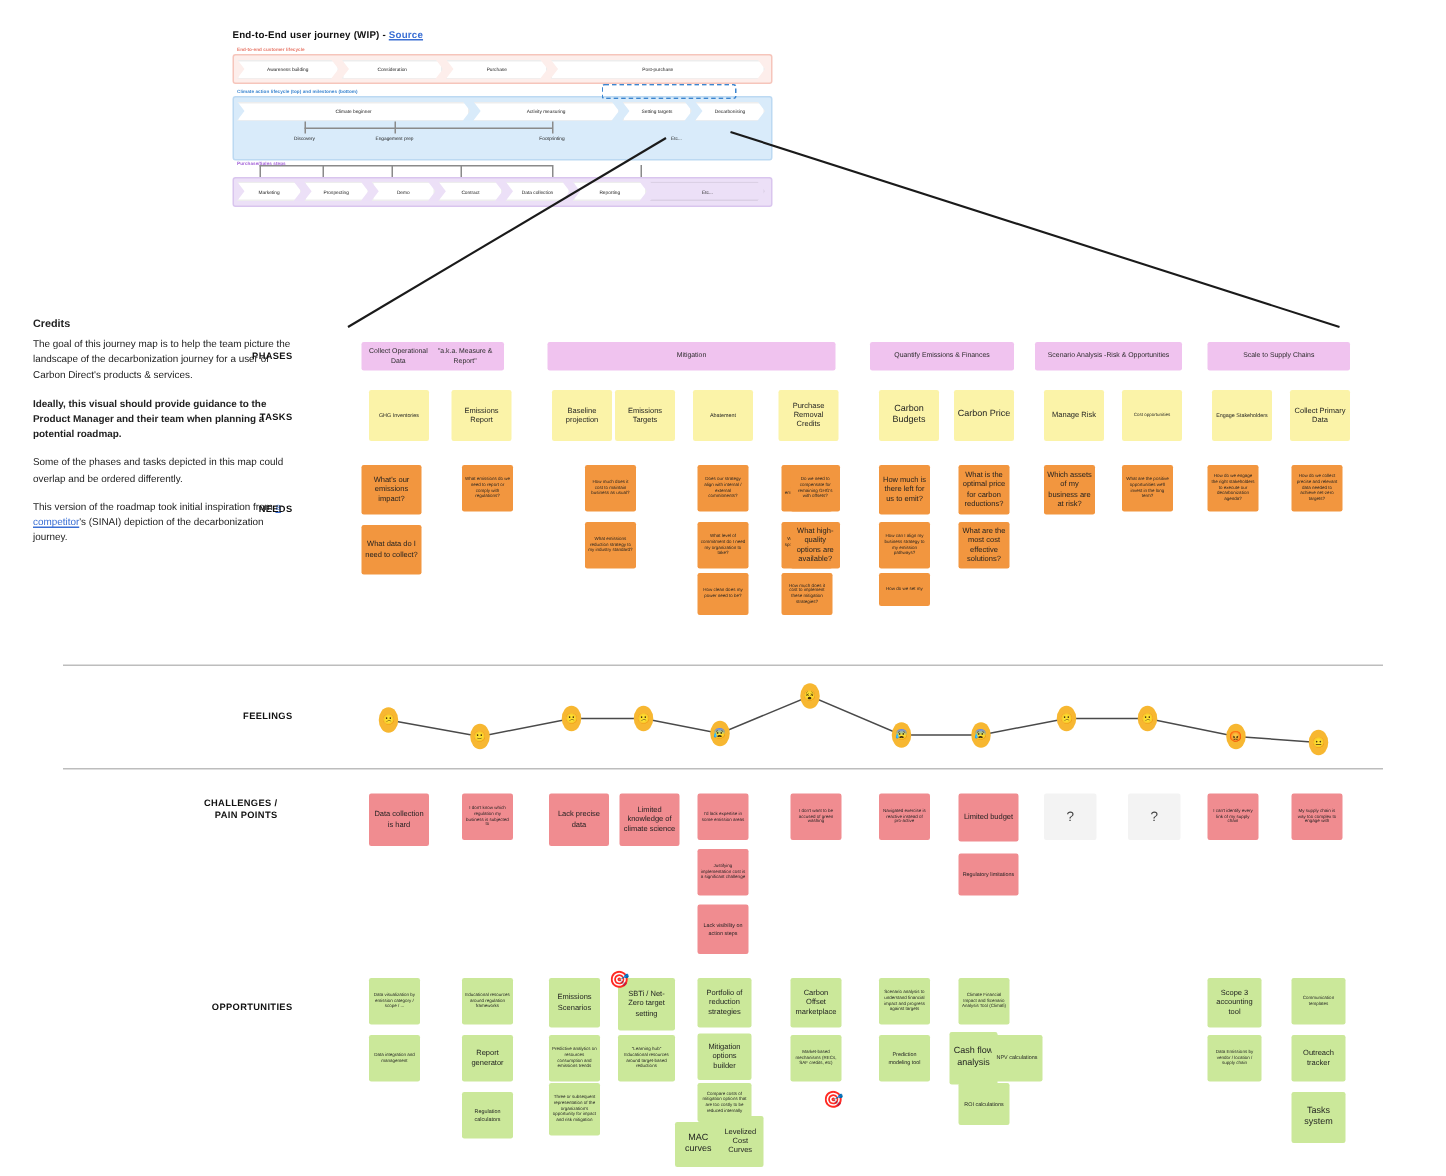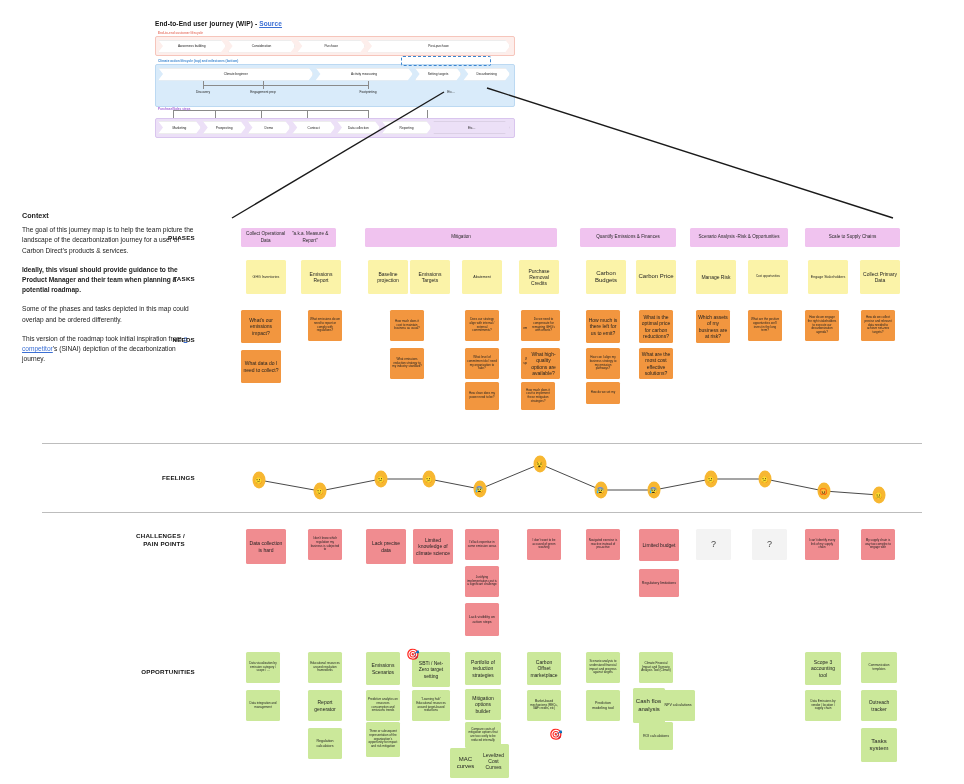--- a/index.html
+++ b/index.html
@@ -194,21 +194,21 @@
       </div>
     </div>
   </div>
 
   <svg id="pointer-svg">
     <line x1="232" y1="218" x2="444" y2="92" stroke="#1a1a1a" stroke-width="1.4"></line>
     <line x1="893" y1="218" x2="487" y2="88" stroke="#1a1a1a" stroke-width="1.4"></line>
   </svg>
 
   <div id="context">
-    <h3>Context</h3>
+    <h3>Credits</h3>
     <p>The goal of this journey map is to help the team picture the landscape of the decarbonization journey for a user of Carbon Direct's products &amp; services.</p>
     <p class="bold">Ideally, this visual should provide guidance to the Product Manager and their team when planning a potential roadmap.</p>
     <p>Some of the phases and tasks depicted in this map could overlap and be ordered differently.</p>
     <p><span>This version of the roadmap took initial inspiration from </span><a href="#">a competitor</a><span>'s (SINAI) depiction of the decarbonization journey.</span></p>
   </div>
 
   <div class="row-label" style="left:105px; top:234px">PHASES</div>
   <div class="row-label" style="left:105px; top:275px">TASKS</div>
   <div class="row-label" style="left:105px; top:336px">NEEDS</div>
   <div class="row-label" style="left:105px; top:474px">FEELINGS</div>

